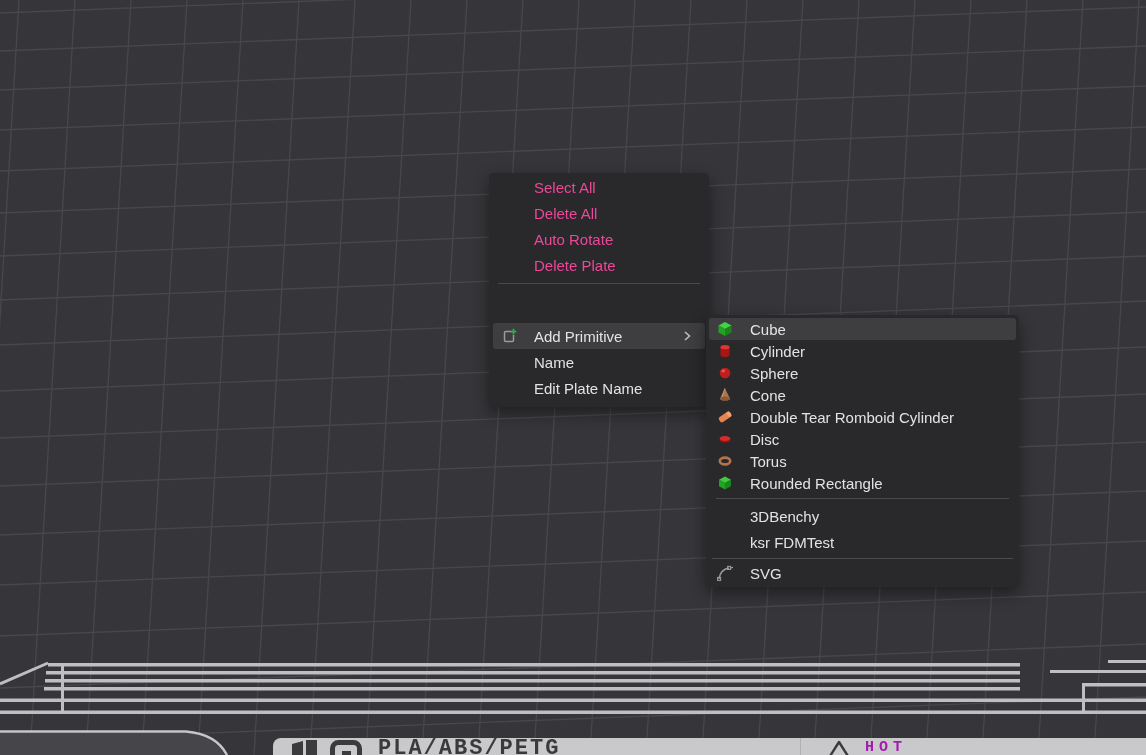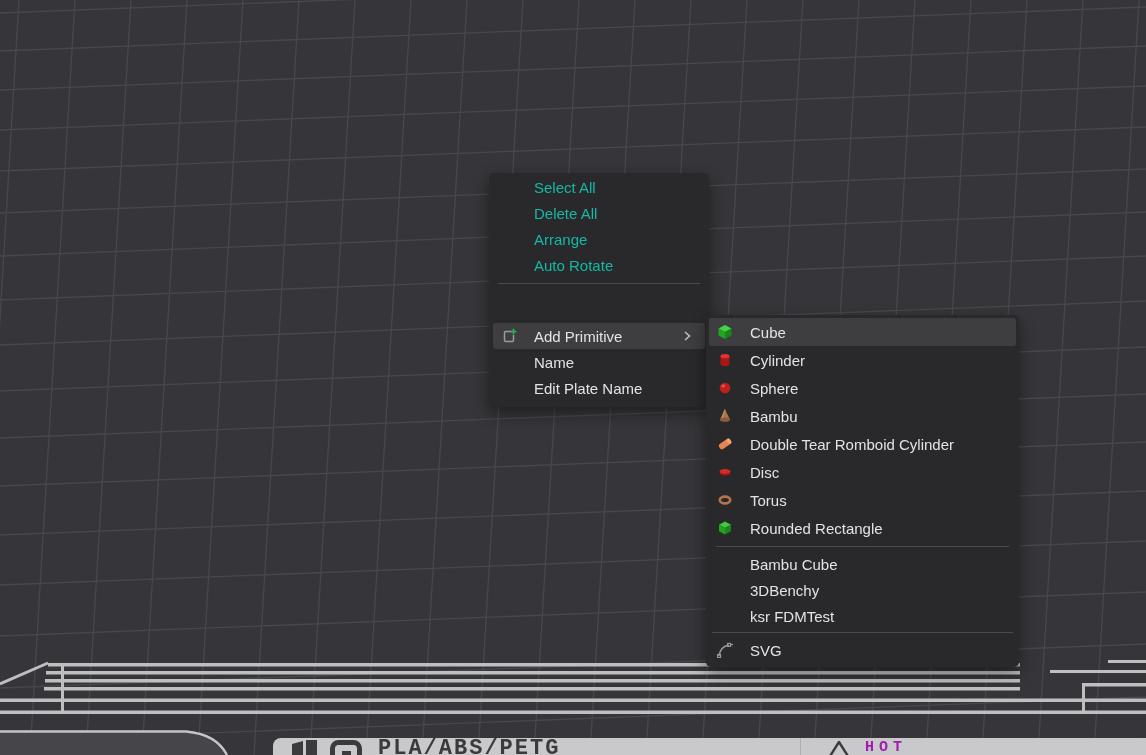--- a/index.html
+++ b/index.html
@@ -16,30 +16,30 @@
   .menu{
     position:absolute;background:#29292b;border-radius:5px;
     box-shadow:0 6px 16px rgba(0,0,0,.45);
     padding:1px 0 6px 0;z-index:10;color:#e3e3e5;font-size:15px;
   }
   .menu .row{
     position:relative;height:26px;display:flex;align-items:center;
     margin:0 4px;border-radius:3px;padding-left:41px;cursor:default;
     white-space:nowrap;
   }
-  .menu .row.disabled{color:#14b8a6;}
+  .menu .row.disabled{color:#ec4899;}
   .menu .row.hl{background:#3e3e41;margin-top:39px;}
   .menu .sep{height:1px;background:#4a4a4d;margin:5px 9px 8px 9px;}
   .menu .row .lead-icon{position:absolute;left:8px;top:50%;transform:translateY(-50%);width:16px;height:16px;}
   .menu .row .chev{position:absolute;right:10px;top:50%;transform:translateY(-50%);width:16px;height:16px;}
 
   #main-menu{left:489px;top:173px;width:220px;}
 
   #sub-menu{left:706px;top:315px;width:313px;padding:3px 0;}
-  #sub-menu .row{height:28px;margin:0 3px;padding-left:41px;}
+  #sub-menu .row{height:22px;margin:0 3px;padding-left:41px;}
   #sub-menu .row.short{height:26px;}
   #sub-menu .sep{margin:4px 10px;}
   #sub-menu .sep.tight{margin:3px 6px 3px 6px;}
 
   
   .plate-strip{
     position:absolute;left:273px;top:738px;width:878px;height:17px;
     background:#c9c9cb;border-radius:8px 4px 0 0;overflow:hidden;z-index:5;
   }
   .plate-strip .material{
@@ -166,24 +166,24 @@
 </div>
 
 <div class="menu" id="main-menu">
   <div class="row disabled">
       <span>Select All</span>
     </div>
   <div class="row disabled">
       <span>Delete All</span>
     </div>
   <div class="row disabled">
-      <span>Arrange</span>
-    </div>
-  <div class="row disabled">
       <span>Auto Rotate</span>
+    </div>
+  <div class="row disabled">
+      <span>Delete Plate</span>
     </div>
   <div class="sep"></div>
   <div class="row hl">
     <svg class="lead-icon" viewBox="0 0 16 16">
       <path d="M10.5,3.5 H4.7 Q3.5,3.5 3.5,4.7 V12.3 Q3.5,13.5 4.7,13.5 H11.3 Q12.5,13.5 12.5,12.3 V7" fill="none" stroke="#9b9b9b" stroke-width="1.5"></path>
       <line x1="12.5" y1="0.8" x2="12.5" y2="6.4" stroke="#2fae4a" stroke-width="1.8"></line>
       <line x1="9.7" y1="3.6" x2="15.3" y2="3.6" stroke="#2fae4a" stroke-width="1.8"></line>
     </svg>
     <span>Add Primitive</span>
     <svg class="chev" viewBox="0 0 16 16">
@@ -225,21 +225,21 @@
     </svg>
     <span>Sphere</span>
   </div>
 
   <div class="row">
     <svg class="lead-icon" viewBox="0 0 16 16">
       <path d="M8,1.5 L13,11.5 A5,2.1 0 0 1 3,11.5 Z" fill="#a9744e"></path>
       <ellipse cx="8" cy="11.5" rx="5" ry="2.1" fill="#8a5a3a"></ellipse>
       <path d="M8,1.5 L5,10" stroke="#c08f66" stroke-width="1.2" fill="none"></path>
     </svg>
-    <span>Bambu</span>
+    <span>Cone</span>
   </div>
 
   <div class="row">
     <svg class="lead-icon" viewBox="0 0 16 16">
       <g transform="rotate(-35 8 8)">
         <rect x="1.5" y="5" width="13" height="6" rx="2.5" fill="#e5854f"></rect>
         <ellipse cx="13" cy="8" rx="1.8" ry="3" fill="#f2a371"></ellipse>
       </g>
     </svg>
     <span>Double Tear Romboid Cylinder</span>
@@ -265,23 +265,20 @@
       <polygon points="8,1.5 14,4.8 8,8 2,4.8" fill="#3ecb3e"></polygon>
       <polygon points="2,4.8 8,8 8,14.5 2,11.2" fill="#23a323"></polygon>
       <polygon points="14,4.8 8,8 8,14.5 14,11.2" fill="#1b861b"></polygon>
     </svg>
     <span>Rounded Rectangle</span>
   </div>
 
   <div class="sep"></div>
 
   <div class="row short">
-      <span>Bambu Cube</span>
-    </div>
-  <div class="row short">
       <span>3DBenchy</span>
     </div>
   <div class="row short">
       <span>ksr FDMTest</span>
     </div>
 
   <div class="sep tight"></div>
 
   <div class="row">
     <svg class="lead-icon" viewBox="0 0 16 16">

